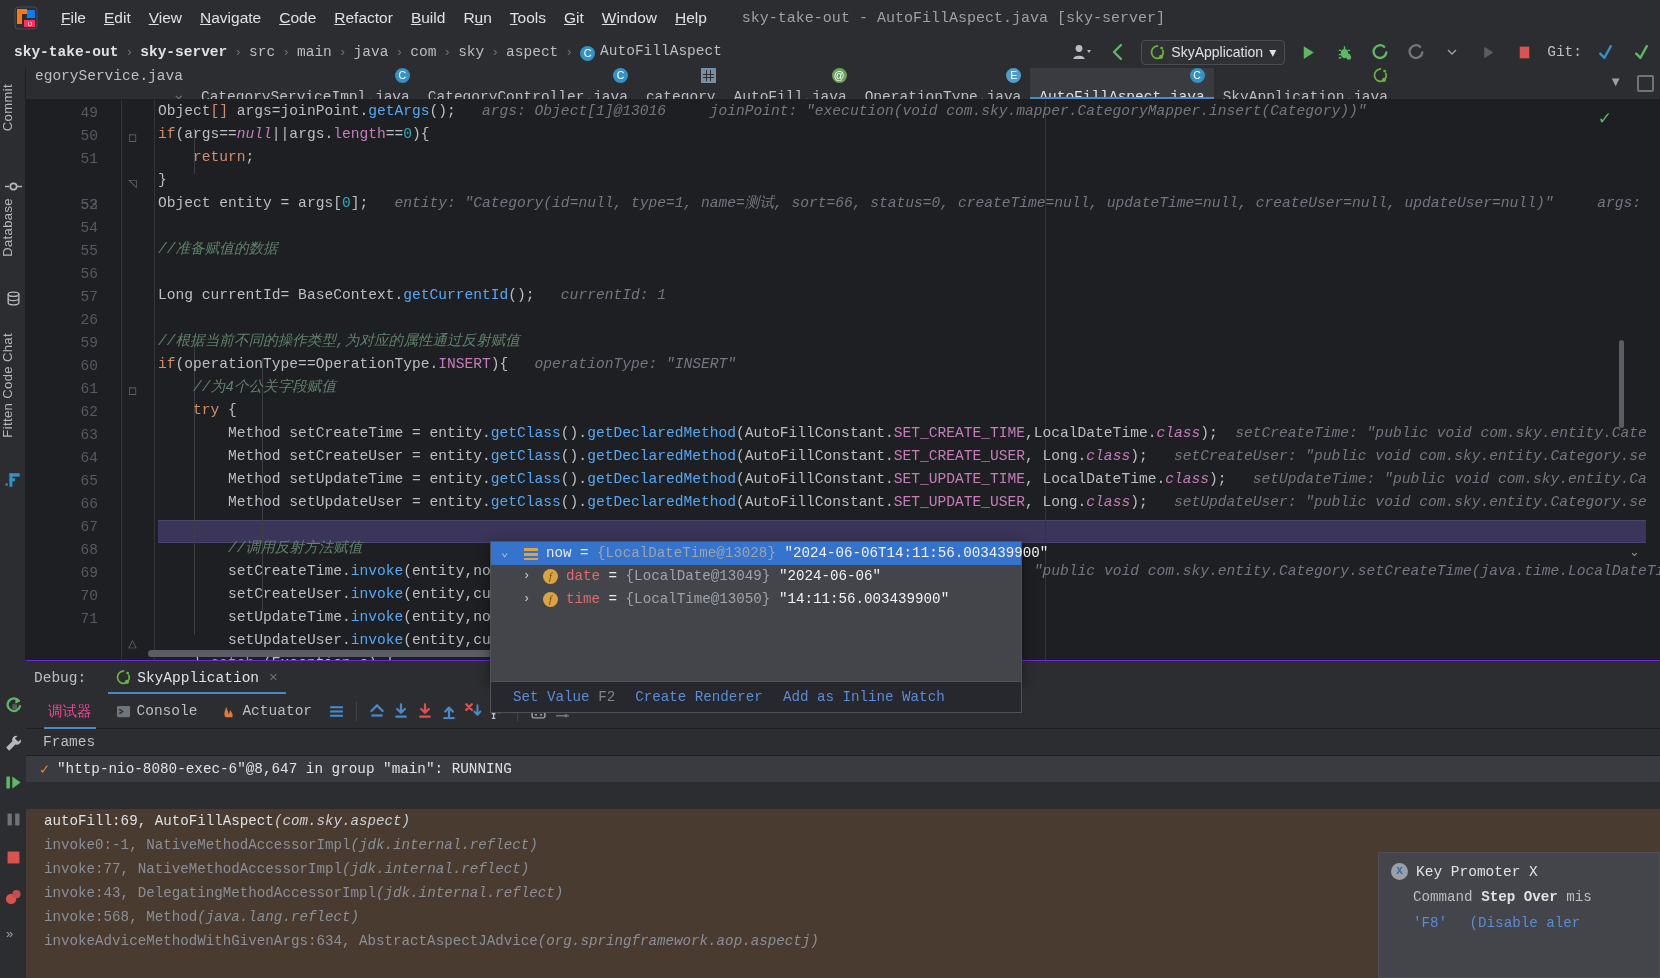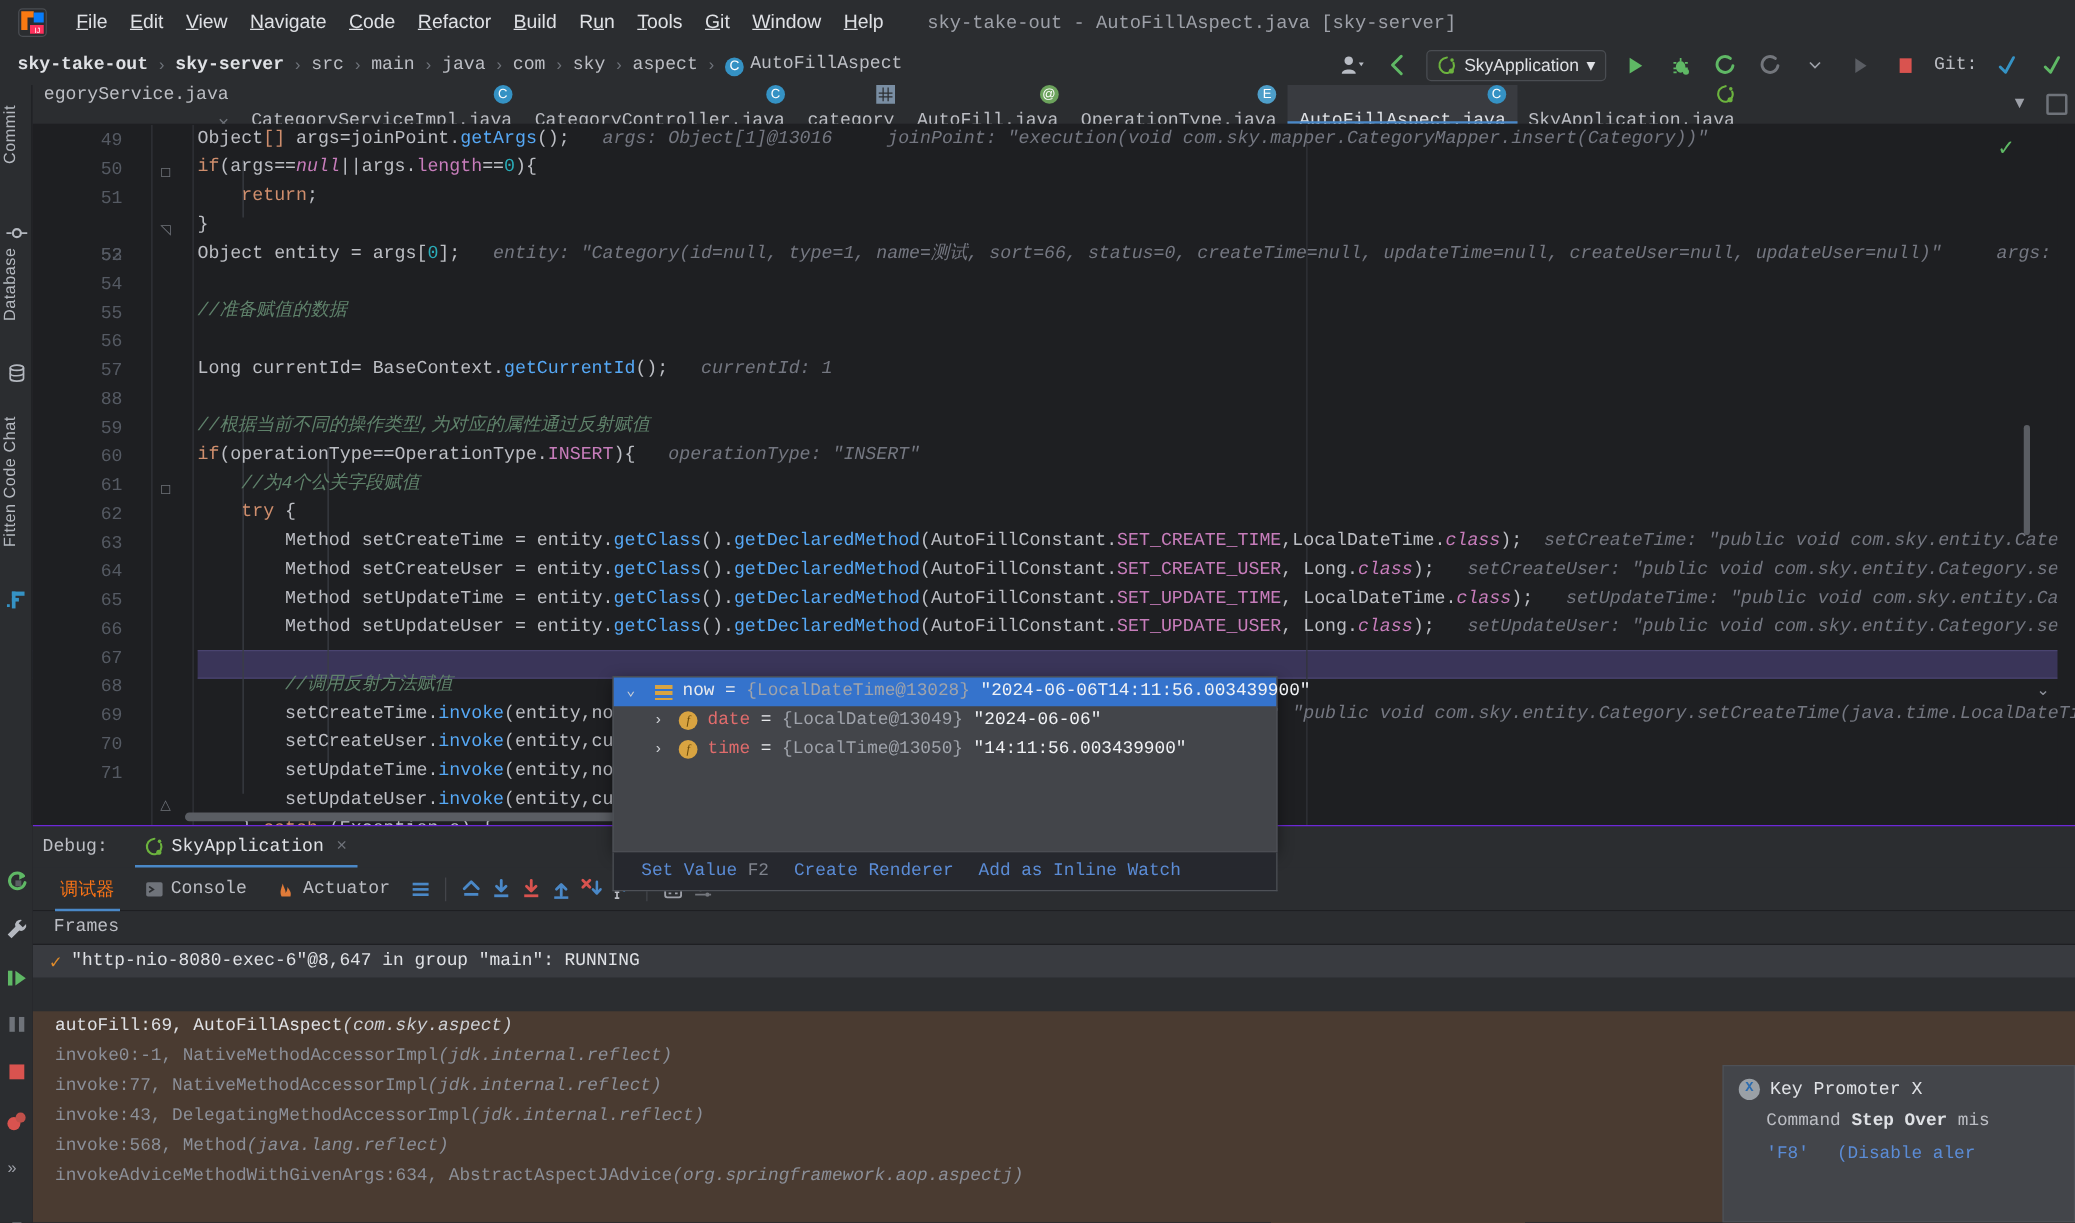--- a/index.html
+++ b/index.html
@@ -221,21 +221,21 @@
   .dbgtoolbar {
     height: 35px; background:#2b2d30; display:flex; align-items:center;
     gap: 0px; padding-left: 10px; border-bottom:1px solid #1e1f22;
     font-family:"Liberation Sans", sans-serif;
   }
   .dtab {
     display:flex; align-items:center; gap:6px; padding: 0 12px; height:35px;
     font-size:14.5px; color:#bcbec4; position:relative;
     font-family:"Liberation Mono", monospace;
   }
-  .dtab.active { color:#f97316; }
+  .dtab.active { color:#ec4899; }
   .dtab.active::after{content:'';position:absolute;left:8px;right:8px;bottom:0;height:2px;background:#4a88c7;}
   .dsep { width:1px; height:19px; background:#43454a; margin: 0 8px; }
   .dicon { width:24px; height:24px; display:flex; align-items:center; justify-content:center; }
   .frames-hdr {
     height: 27px; background:#2b2d30; display:flex; align-items:center;
     padding-left: 17px; font-size: 14.5px; color:#bcbec4;
     font-family:"Liberation Mono", monospace; border-bottom:1px solid #1e1f22;
   }
   .thread-row {
     height:26px; background:#393b40; display:flex; align-items:center; gap:8px;
@@ -494,21 +494,21 @@
     <div class="gutter">
       <div class="gut-line" style="top:5px;">49</div>
       <div class="gut-line" style="top:28px;">50</div>
       <div class="gut-line" style="top:51px;">51</div>
       <div class="gut-line" style="top:74px;margin-top:23px;">52</div>
       <div class="gut-line" style="top:97px;">53</div>
       <div class="gut-line" style="top:120px;">54</div>
       <div class="gut-line" style="top:143px;">55</div>
       <div class="gut-line" style="top:166px;">56</div>
       <div class="gut-line" style="top:189px;">57</div>
-      <div class="gut-line" style="top:212px;">88</div>
+      <div class="gut-line" style="top:212px;">26</div>
       <div class="gut-line" style="top:235px;">59</div>
       <div class="gut-line" style="top:258px;">60</div>
       <div class="gut-line" style="top:281px;">61</div>
       <div class="gut-line" style="top:304px;">62</div>
       <div class="gut-line" style="top:327px;">63</div>
       <div class="gut-line" style="top:350px;">64</div>
       <div class="gut-line" style="top:373px;">65</div>
       <div class="gut-line" style="top:396px;">66</div>
       <div class="gut-line" style="top:419px;">67</div>
       <div class="gut-line" style="top:442px;">68</div>

